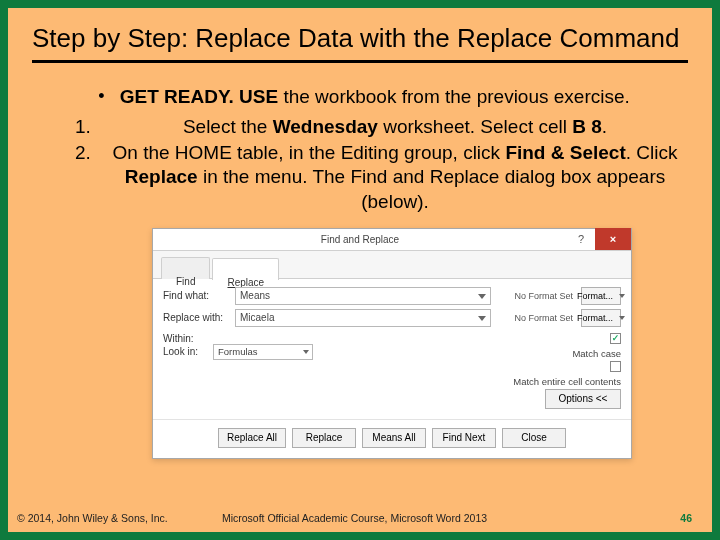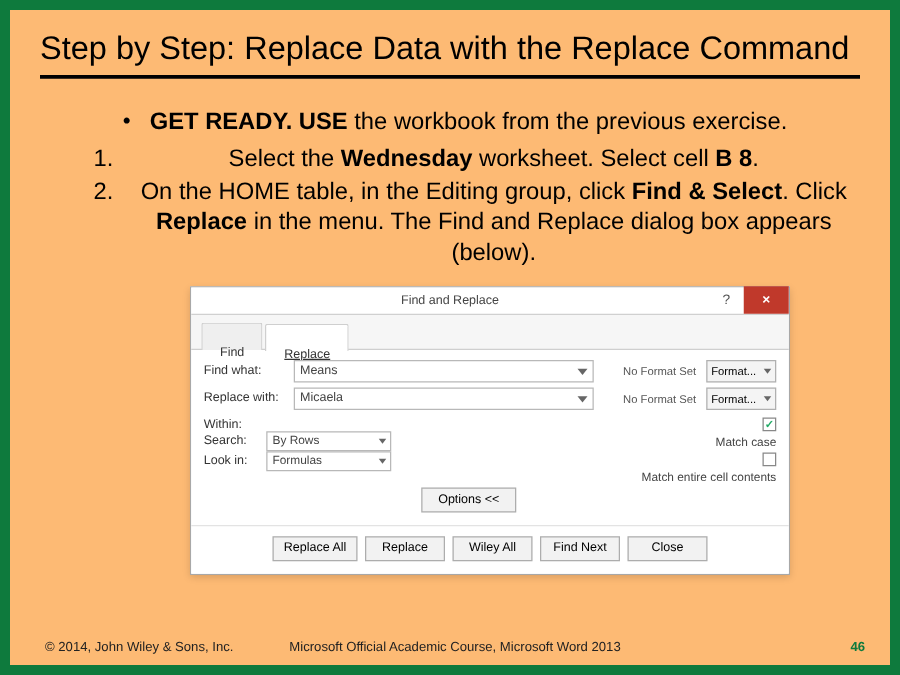--- a/index.html
+++ b/index.html
@@ -75,21 +75,21 @@
     padding: 0 16px 0 4px; position: relative; background: #fff;
     color: #444; line-height: 16px;
   }
   .input.dd::after {
     content: ""; position: absolute; right: 4px; top: 6px;
     border-left: 4px solid transparent; border-right: 4px solid transparent;
     border-top: 5px solid #666;
   }
   .nf { width: 78px; color: #555; font-size: 9px; text-align: right; padding-right:2px;}
   .fmtbtn {
-    width: 56px; height: 18px; border: 1px solid #b0b0b0; background: #f4f4f4;
+    width: 40px; height: 18px; border: 1px solid #b0b0b0; background: #f4f4f4;
     display: inline-flex; align-items: center; justify-content: center; gap: 2px;
     font-size: 9px; position: relative;
   }
   .fmtbtn::after {
     content: ""; border-left: 3px solid transparent; border-right: 3px solid transparent;
     border-top: 4px solid #666; margin-left: 4px;
   }
   .lower { display: flex; gap: 14px; margin-top: 6px; }
   .col1 { width: 160px; }
   .col1 .row { margin-bottom: 0; }
@@ -98,29 +98,29 @@
     position: relative; padding: 0 14px 0 4px; color: #444; line-height: 14px; font-size: 9.5px;
   }
   .sel::after {
     content: ""; position: absolute; right: 3px; top: 5px;
     border-left: 3px solid transparent; border-right: 3px solid transparent;
     border-top: 4px solid #666;
   }
   .chk { display: flex; align-items: flex-end; gap: 4px; font-size: 9.5px; color: #444; margin-bottom: 2px; flex-direction: column; }
   .chk .box { width: 11px; height: 11px; border: 1px solid #888; background: #fff; display:inline-flex; align-items:center; justify-content:center; font-size:9px; line-height:9px;}
   .chk .box.checked::before { content: "✓"; color:#2a6; font-weight:bold; }
-  .options-row { display: flex; margin-top: 2px; }
+  .options-row { display: flex; justify-content: flex-end; margin-top: 2px; }
   .btn {
     height: 20px; border: 1px solid #adadad; background: #f2f2f2;
     padding: 0 8px; font-size: 10px; display: inline-flex; align-items: center; justify-content: center;
     min-width: 64px;
   }
   .btnrow { display: flex; gap: 6px; justify-content: center; padding: 8px 10px 10px 10px; border-top: 1px solid #e3e3e3; background:#fff;}
   .footer {
-    position: absolute; left: 28px; right: 20px; bottom: 8px;
+    position: absolute; left: 9px; right: 20px; bottom: 8px;
     display: flex; justify-content: space-between; align-items: flex-start;
     font-size: 10.5px; color: #222;
   }
   .footer .mid { position:absolute; left:0; right:0; text-align:center; }
   .footer .right { color: #0e7a3d; font-weight: 600; }
 </style>
 </head>
 <body>
 
 <div class="slide">
@@ -163,24 +163,20 @@
           <span class="input dd">Micaela</span>
           <span class="nf">No Format Set</span>
           <span class="fmtbtn">Format...</span>
         </div>
         <div class="lower">
           <div class="col1">
             <div class="row">
                 <span class="lbl2">Within:</span>
               </div>
             <div class="row">
-                <span class="lbl2">Search:</span>
-                <span class="sel">By Rows</span>
-              </div>
-            <div class="row">
                 <span class="lbl2">Look in:</span>
                 <span class="sel">Formulas</span>
               </div>
           </div>
           <div class="col2" style="flex:1;">
             <div class="chk">
                 <span class="box checked"></span>
                 <span>Match case</span>
               </div>
             <div class="chk">
@@ -189,21 +185,21 @@
               </div>
             <div class="options-row">
                 <span class="btn" style="min-width:76px;">Options &lt;&lt;</span>
               </div>
           </div>
         </div>
       </div>
       <div class="btnrow">
         <span class="btn">Replace All</span>
         <span class="btn">Replace</span>
-        <span class="btn">Wiley All</span>
+        <span class="btn">Means All</span>
         <span class="btn">Find Next</span>
         <span class="btn">Close</span>
       </div>
     </div>
   </div>
 
   <div class="footer">
     <span>© 2014, John Wiley &amp; Sons, Inc.</span>
     <span class="mid">Microsoft Official Academic Course, Microsoft Word 2013</span>
     <span class="right">46</span>

